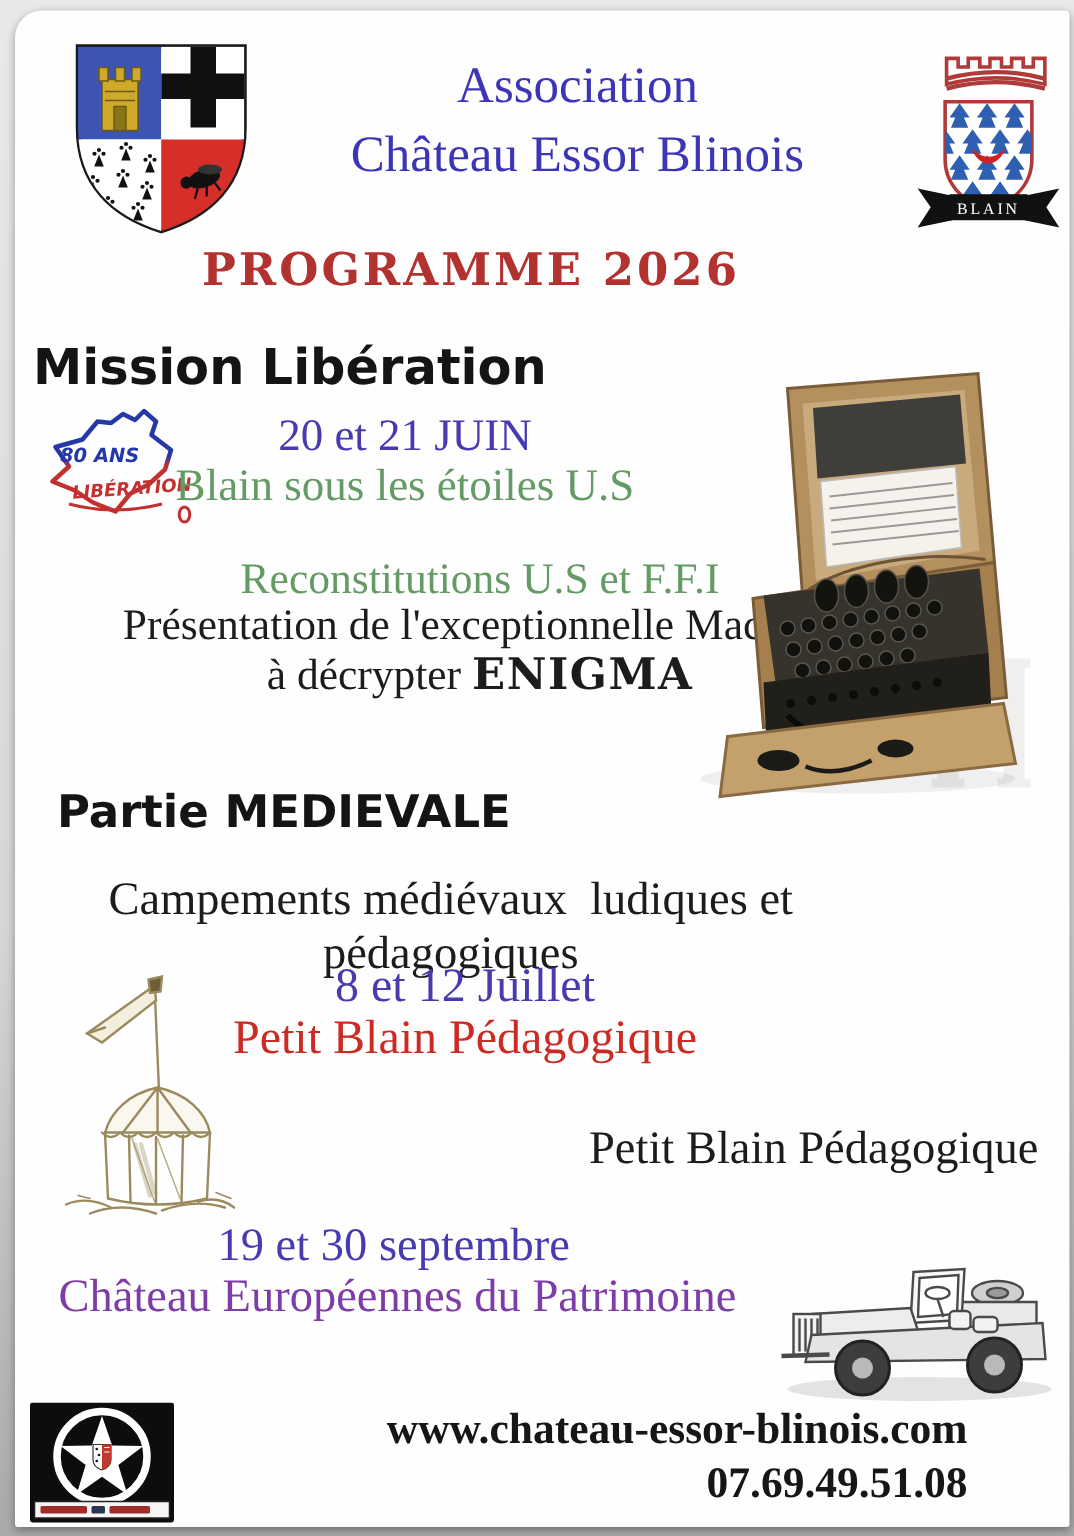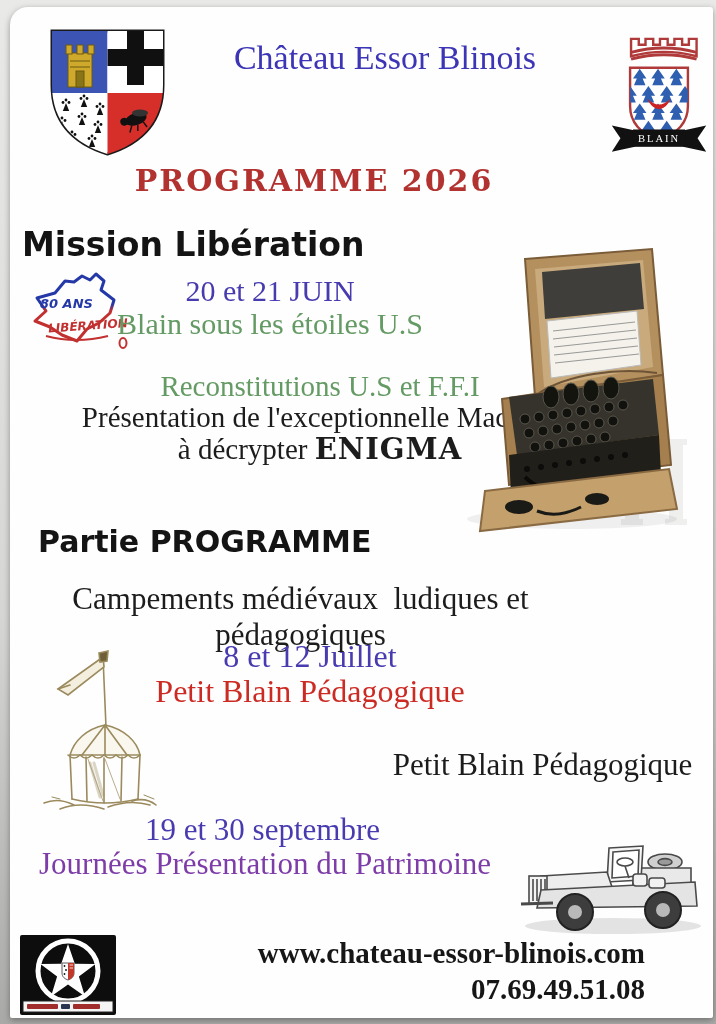--- a/index.html
+++ b/index.html
@@ -91,20 +91,21 @@
         <circle cx="-12" cy="-1" r="4" fill="#111"></circle>
         <ellipse cx="4" cy="-6" rx="8" ry="3.4" fill="#333" transform="rotate(18)"></ellipse>
         <line x1="-6" y1="5" x2="-10" y2="11" stroke="#111" stroke-width="1.5"></line>
         <line x1="0" y1="6" x2="-2" y2="12" stroke="#111" stroke-width="1.5"></line>
         <line x1="6" y1="5" x2="8" y2="11" stroke="#111" stroke-width="1.5"></line>
       </g>
     </g>
   </svg>
 
   <div class="abs title" style="left:170px;top:28px;width:410px">
+    <div>Association</div>
     <div>Château Essor Blinois</div>
   </div>
 
   <svg class="abs" style="left:596px;top:14px" width="106" height="136" viewBox="0 0 110 132">
     <defs>
       <clipPath id="shieldB">
         <path d="M25,44 H85 V84 C85,103 70,114 55,120 C40,114 25,103 25,84 Z"></path>
       </clipPath>
       <path id="bell" d="M8,0 L15,10 H11 L14,17 H2 L5,10 H1 Z" fill="#2f5fb0"></path>
     </defs>
@@ -241,21 +242,21 @@
     <path d="M78,230 C100,252 130,248 150,234" fill="none" stroke="#0a0a08" stroke-width="4"></path>
 
     <polygon points="38,244 222,222 230,262 33,284" fill="#c3a06c" stroke="#8a6a42" stroke-width="2"></polygon>
     <g fill="#1a1a16">
       <ellipse cx="72" cy="260" rx="14" ry="7"></ellipse>
       <ellipse cx="150" cy="252" rx="12" ry="6"></ellipse>
       <path d="M90,264 q20,8 44,-4" fill="none" stroke="#1a1a16" stroke-width="3"></path>
     </g>
   </svg>
 
-  <div class="abs section-head" style="left:28px;top:517px;font-size:30px">Partie PROGRAMME</div>
+  <div class="abs section-head" style="left:28px;top:517px;font-size:30px">Partie MEDIEVALE</div>
 
   <div class="abs serif center black-ev pre" style="left:0;top:574px;width:581px;font-size:31px">Campements médiévaux  ludiques et pédagogiques</div>
 
   <svg class="abs" style="left:14px;top:620px" width="152" height="188" viewBox="0 0 152 188">
     <g stroke="#9b8a5d" fill="none" stroke-width="1.6" stroke-linecap="round">
 
       <line x1="79" y1="30" x2="82" y2="100"></line>
 
       <polygon points="79,30 34,62 44,68 80,40" fill="#f3eede"></polygon>
       <line x1="34" y1="62" x2="46" y2="58"></line>
@@ -277,21 +278,21 @@
       <path d="M28,170 l8,2 M120,168 l10,4" stroke-width="1"></path>
     </g>
   </svg>
 
   <div class="abs serif center date-blue" style="left:30px;top:631px;width:540px;font-size:32px">8 et 12  Juillet</div>
   <div class="abs serif center red-ev" style="left:30px;top:666px;width:540px;font-size:32px">Petit Blain Pédagogique</div>
 
   <div class="abs serif center black-ev" style="left:360px;top:740px;width:345px;font-size:31px">Petit Blain Pédagogique</div>
 
   <div class="abs serif center date-blue" style="left:0;top:805px;width:505px;font-size:31px">19 et 30 septembre</div>
-  <div class="abs serif center purple-ev" style="left:0;top:839px;width:510px;font-size:31px">Journées Présentation du Patrimoine</div>
+  <div class="abs serif center purple-ev" style="left:0;top:839px;width:510px;font-size:31px">Château Européennes du Patrimoine</div>
 
   <svg class="abs" style="left:503px;top:823px" width="202" height="112" viewBox="0 0 202 112">
     <ellipse cx="100" cy="96" rx="88" ry="8" fill="#dcdcdc" opacity="0.8"></ellipse>
     <g stroke="#4a4a4a" stroke-width="1.6" fill="#ececec">
 
       <ellipse cx="152" cy="32" rx="17" ry="8" fill="#cfcfcf"></ellipse>
       <ellipse cx="152" cy="32" rx="7" ry="3.4" fill="#9a9a9a"></ellipse>
 
       <path d="M120,38 h58 v32 h-58 z" fill="#e9e9e9"></path>
 

